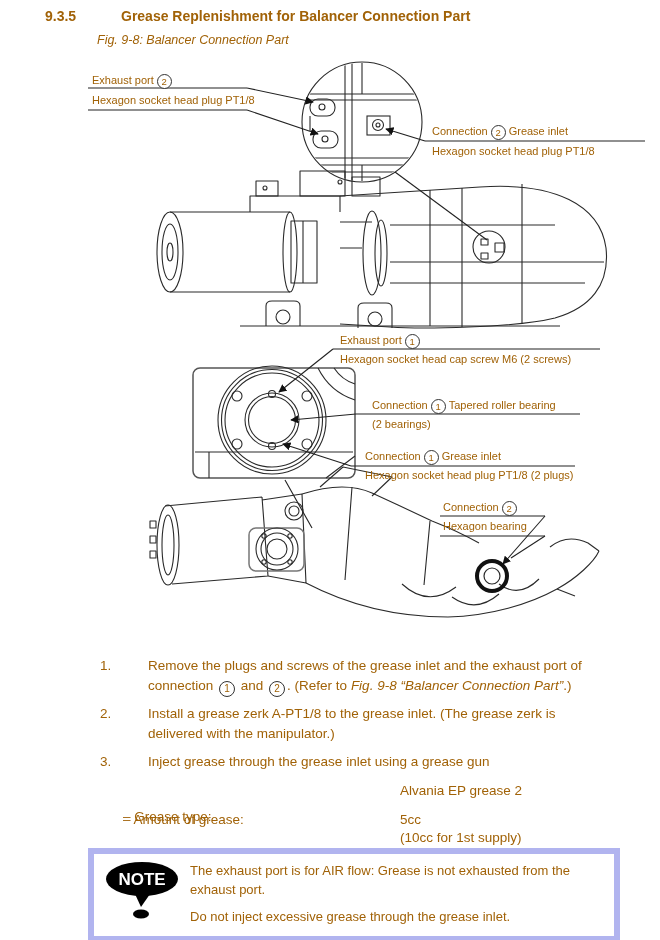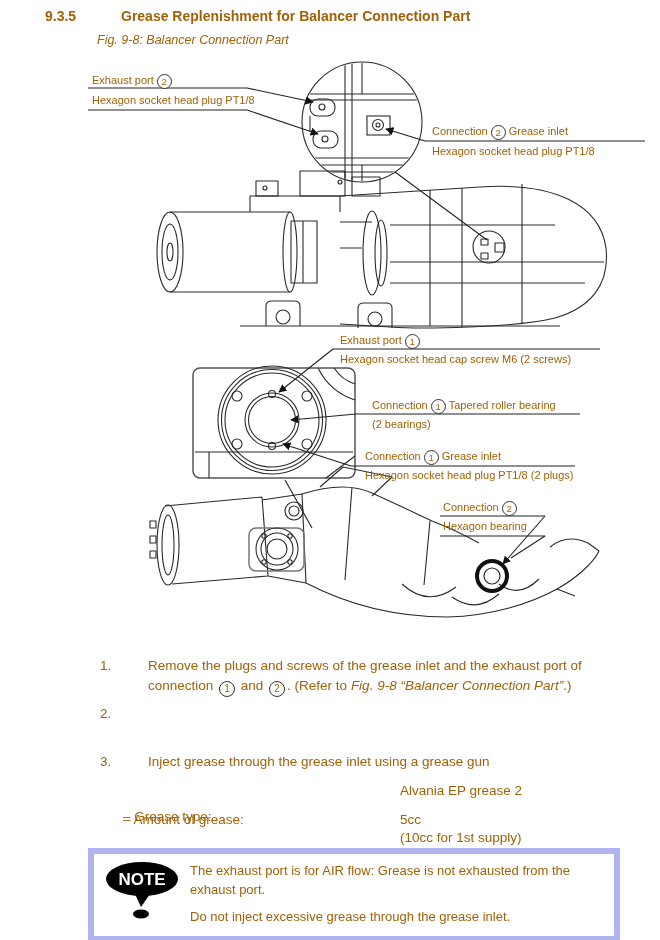--- a/index.html
+++ b/index.html
@@ -209,20 +209,24 @@
   </div>
   <div class="callout" style="left:443px;top:519px">Hexagon bearing</div>
 
   <div class="step-marker" style="top:656px">1.</div>
   <div class="step-body" style="top:656px">
     <div>Remove the plugs and screws of the grease inlet and the exhaust port of</div>
     <div><span>connection </span><span class="cnum big">1</span><span> and </span><span class="cnum big">2</span><span>.  (Refer to </span><span class="it">Fig. 9-8 “Balancer Connection Part”</span><span>.)</span></div>
   </div>
 
   <div class="step-marker" style="top:704px">2.</div>
+  <div class="step-body" style="top:704px">
+    <div>Install a grease zerk A-PT1/8 to the grease inlet.  (The grease zerk is</div>
+    <div>delivered with the manipulator.)</div>
+  </div>
 
   <div class="step-marker" style="top:752px">3.</div>
   <div class="step-body" style="top:752px">Inject grease through the grease inlet using a grease gun</div>
 
   <div class="step-row" style="left:123px;top:807px">– Grease type:</div>
   <div class="step-row" style="left:400px;top:781px">Alvania EP grease 2</div>
   <div class="step-row" style="left:123px;top:810px">– Amount of grease:</div>
   <div class="step-row" style="left:400px;top:810px">5cc</div>
   <div class="step-row" style="left:400px;top:828px">(10cc for 1st supply)</div>
 

